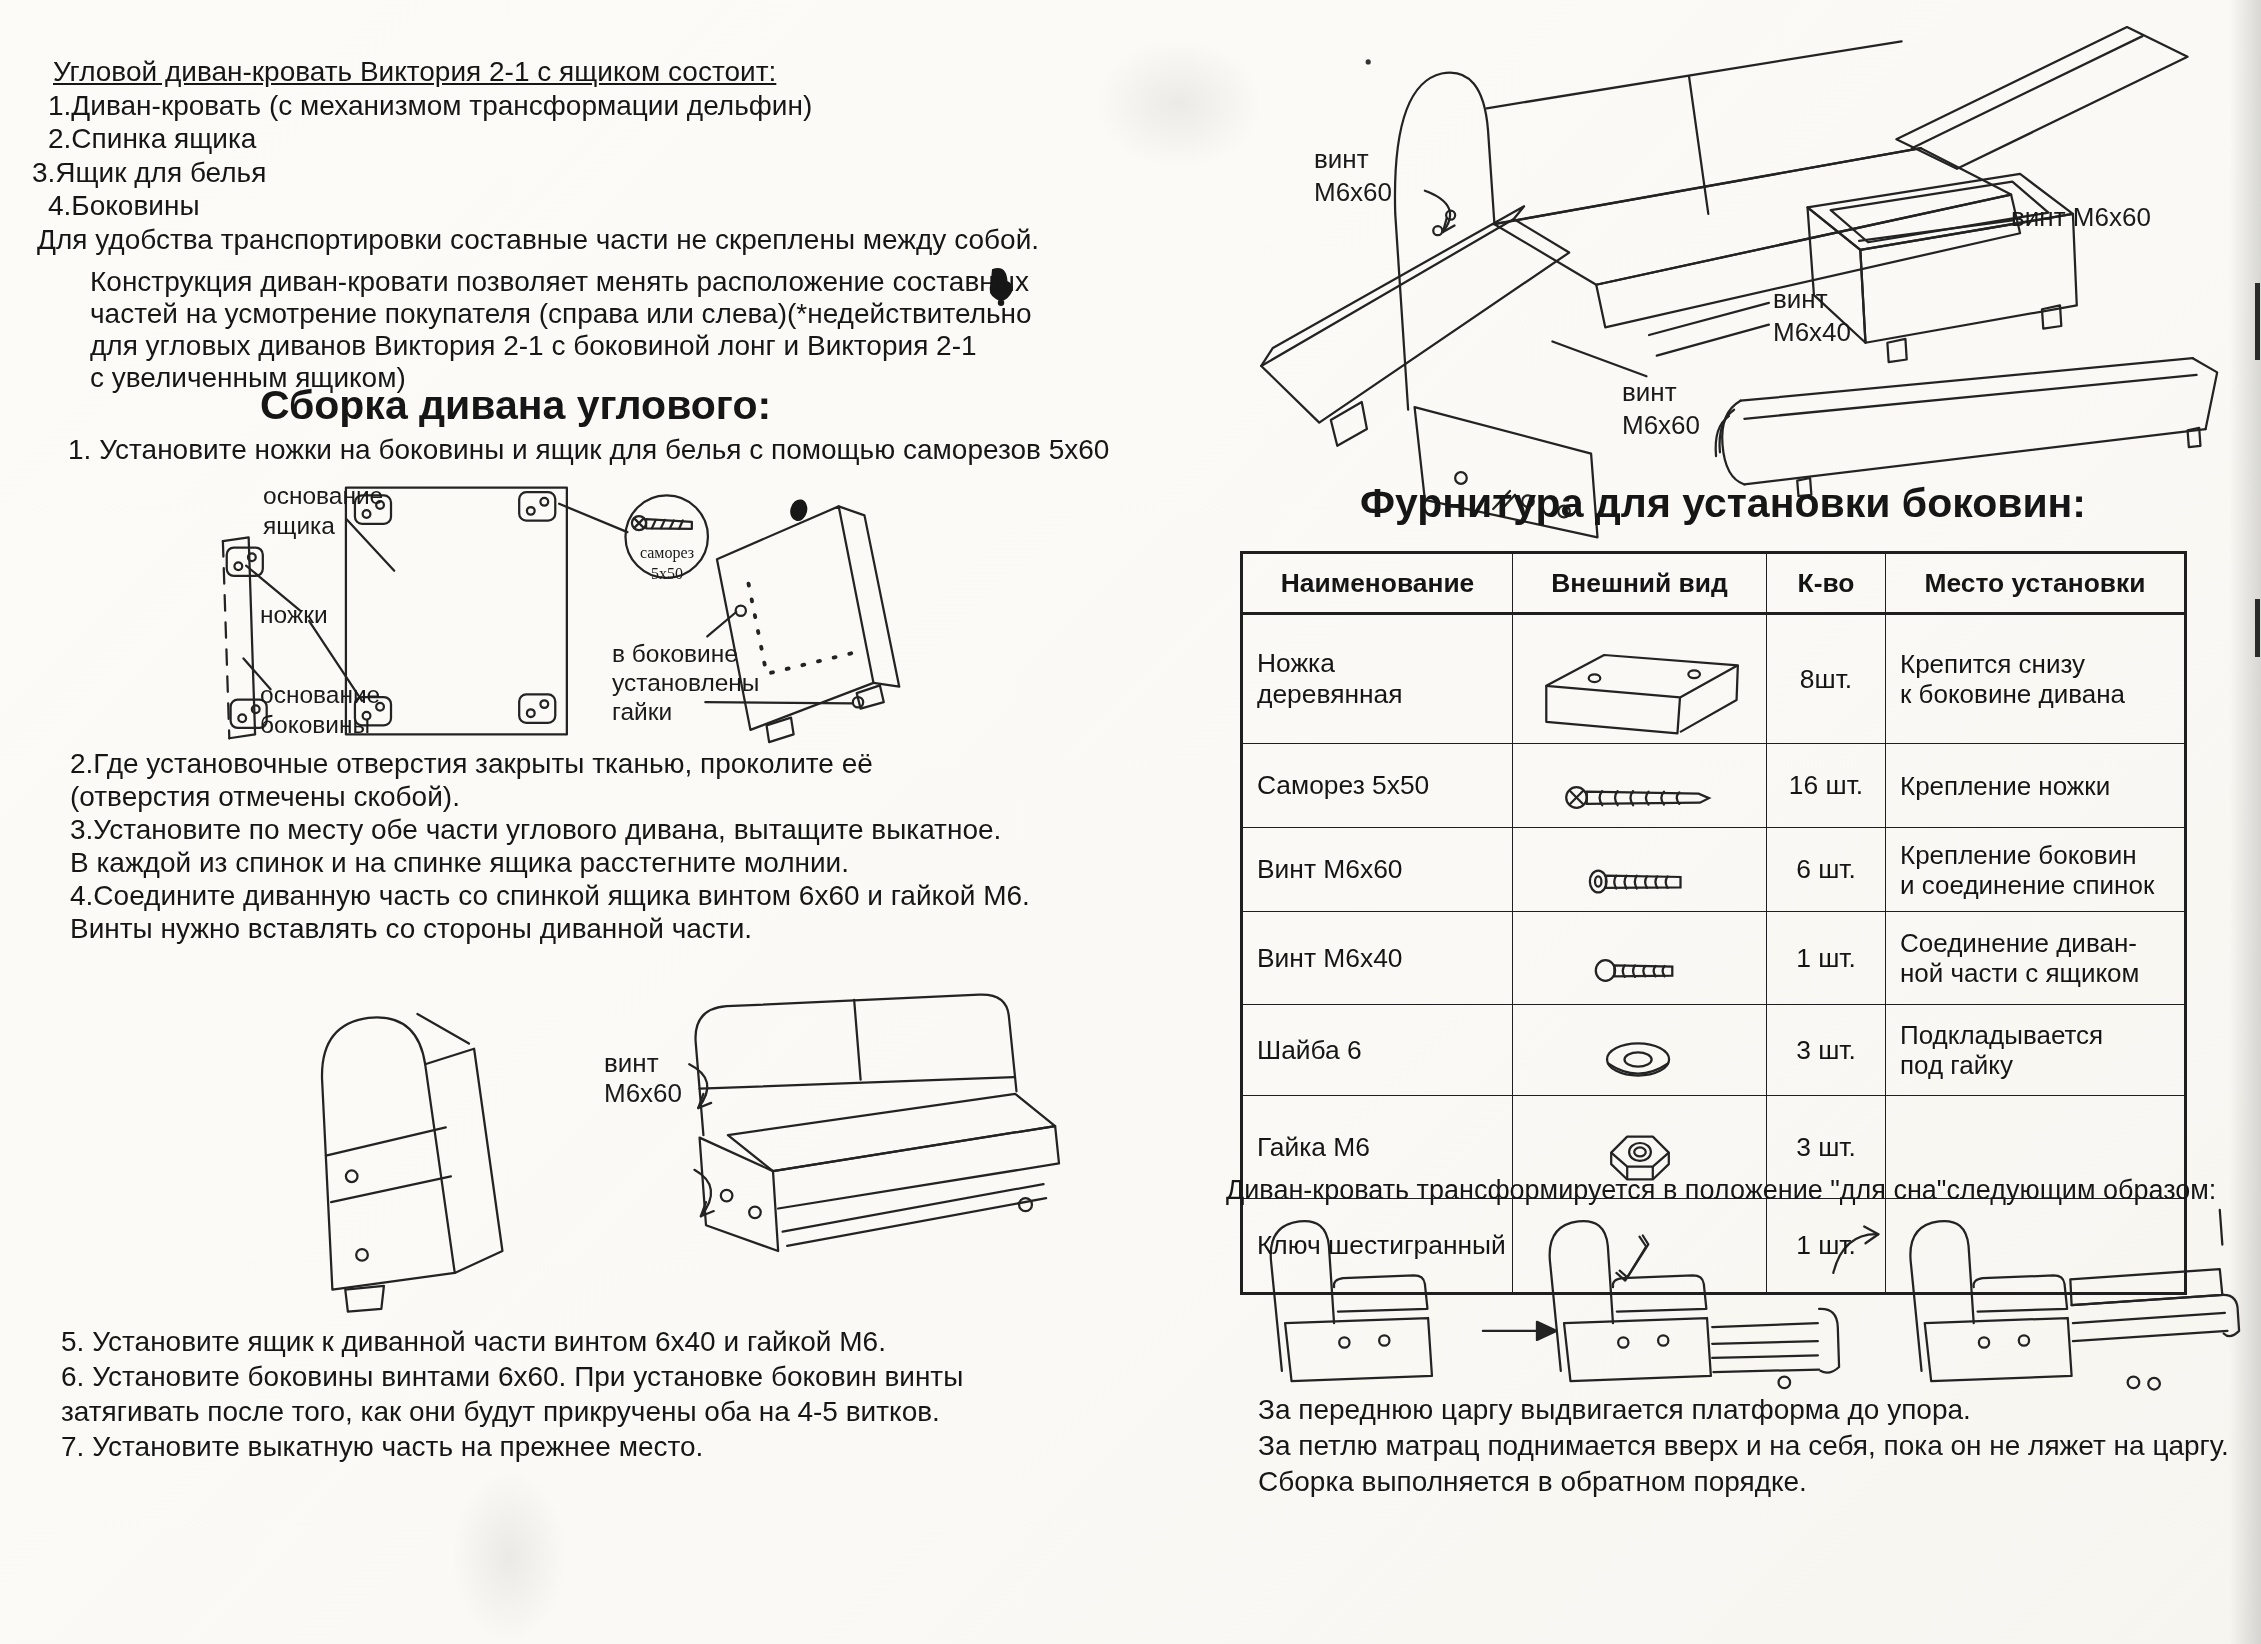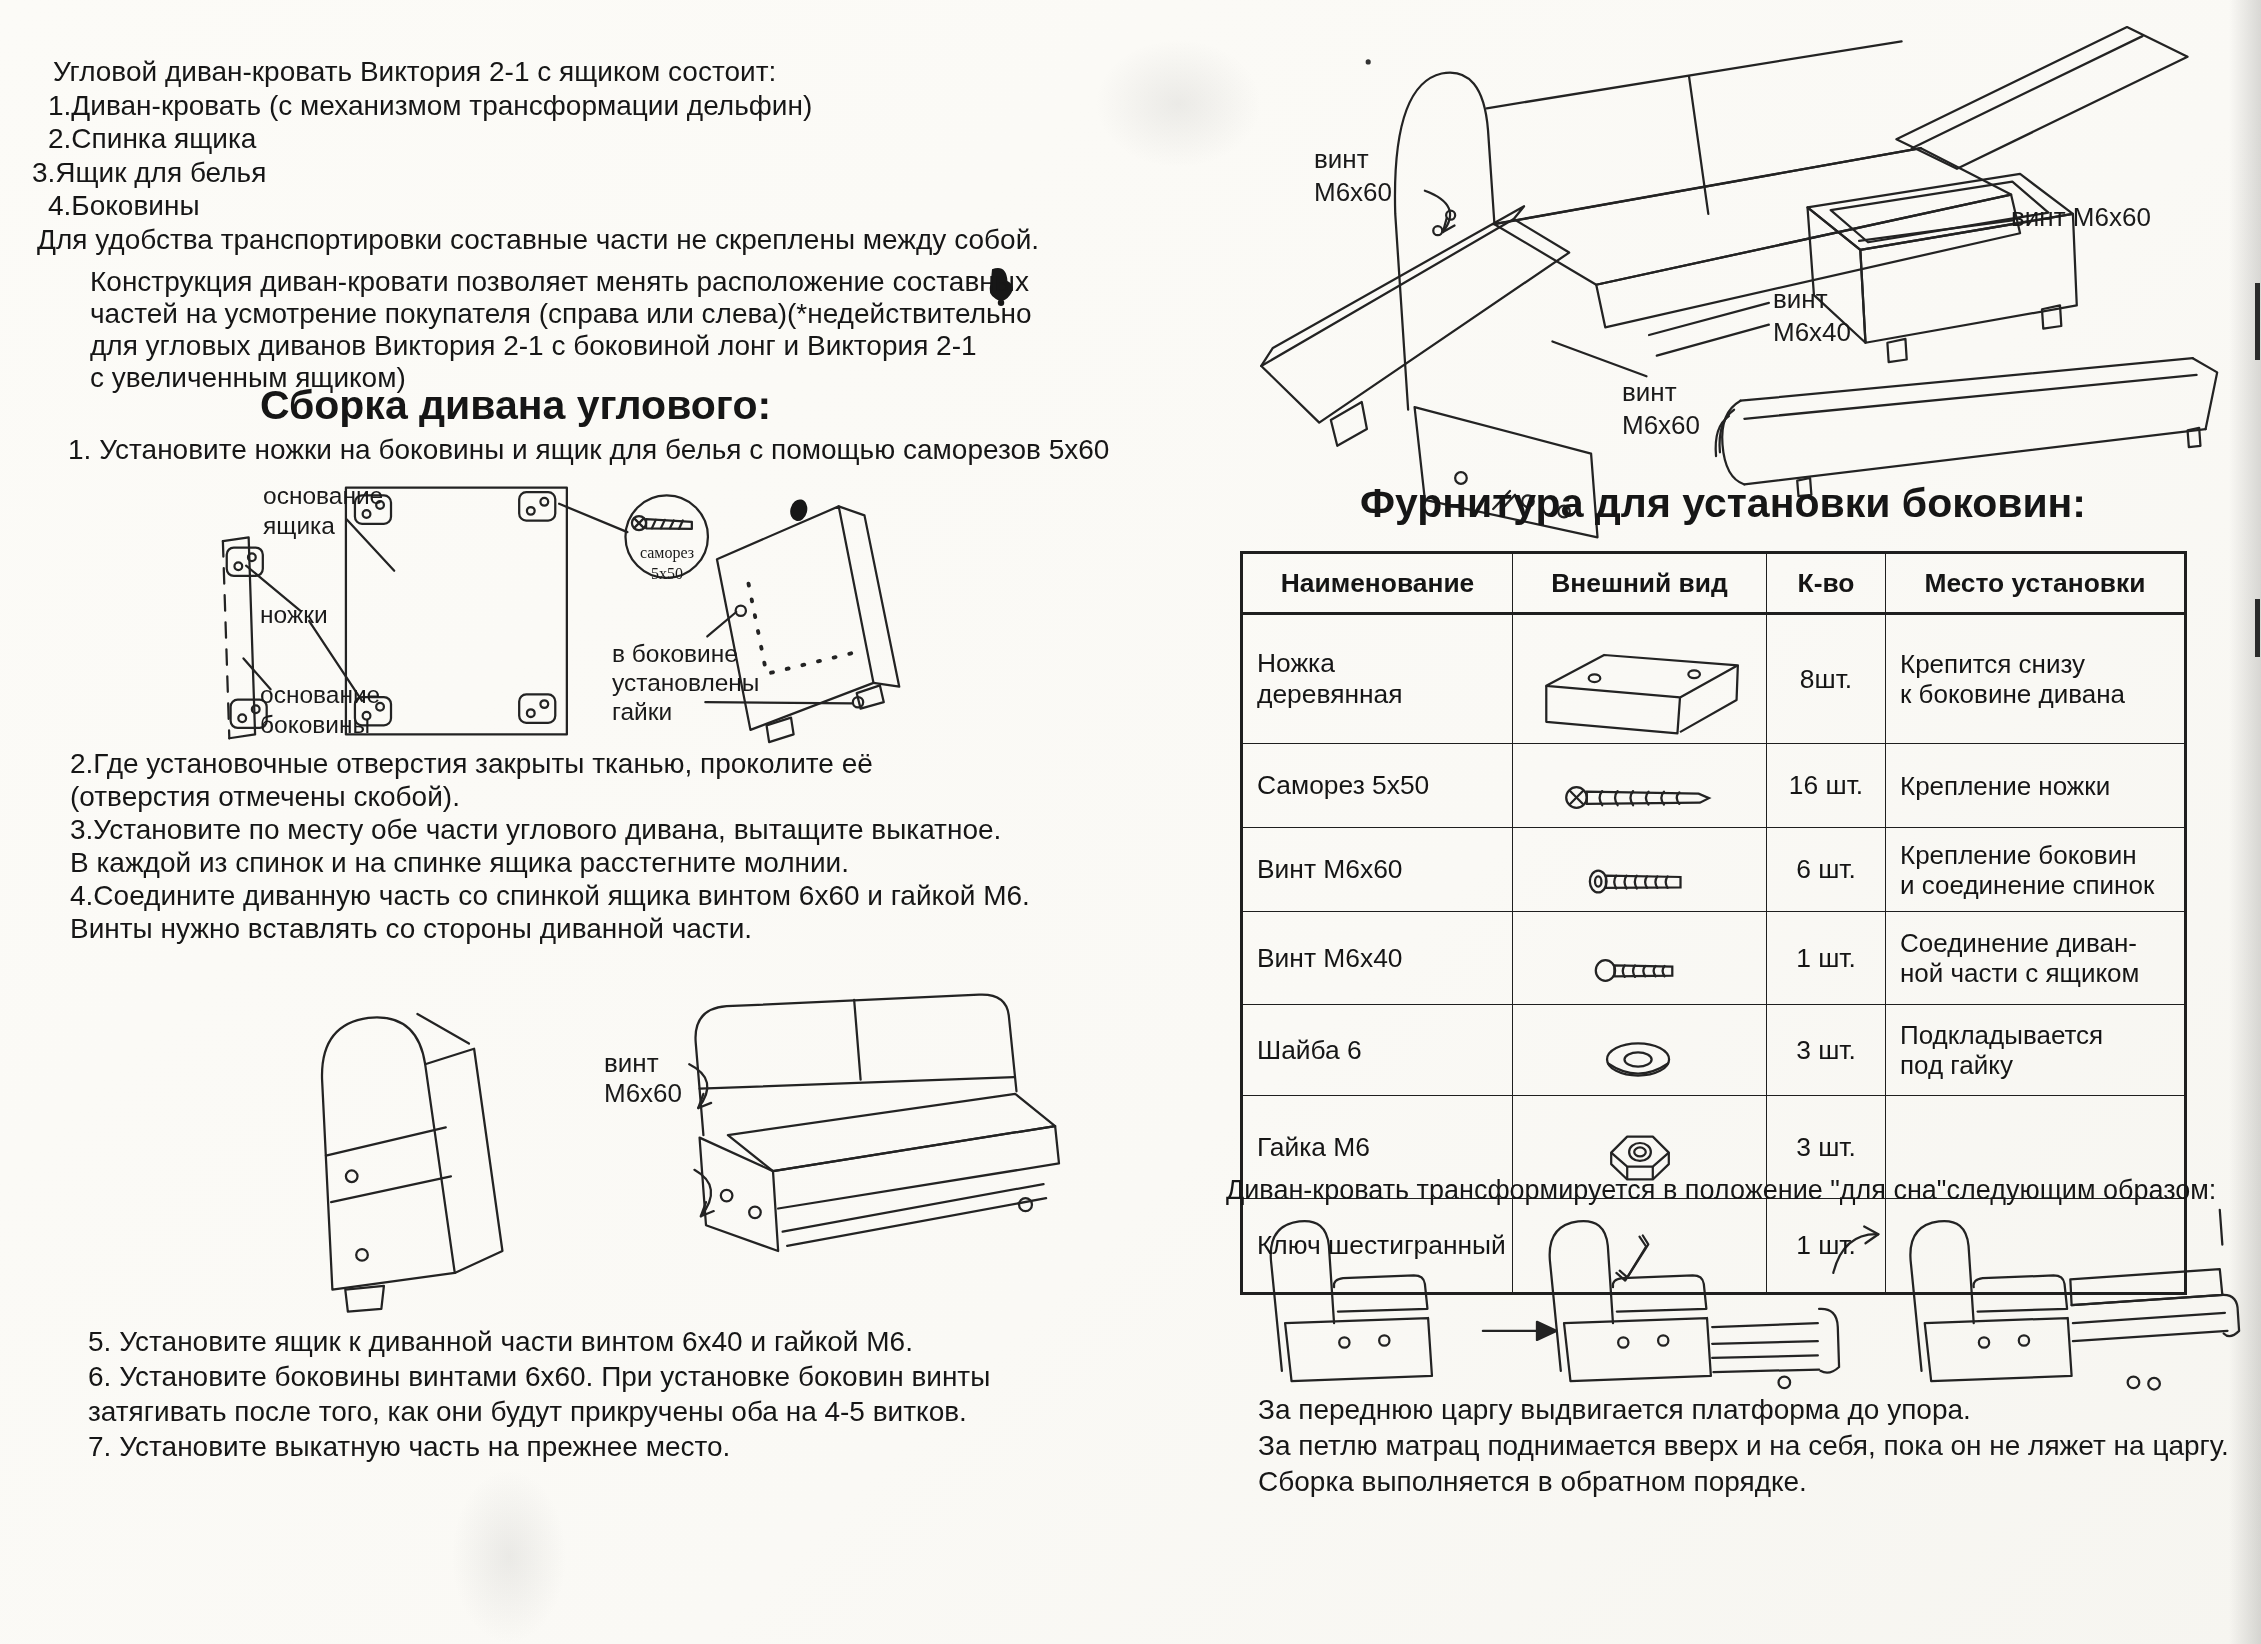--- a/index.html
+++ b/index.html
@@ -202,21 +202,21 @@
 
       <g stroke="none" fill="#171717">
         <ellipse cx="1240" cy="792" rx="13" ry="17" transform="rotate(14 1240 792)"></ellipse>
         <path d="M 1540,418 Q 1562,410 1564,436 Q 1578,444 1568,458 Q 1558,472 1546,464 Q 1532,456 1538,440 Z"></path>
         <circle cx="1554" cy="470" r="5"></circle>
         <circle cx="2124" cy="96" r="4" fill="#333"></circle>
       </g>
     </g>
   </svg>
 
-  <div class="t" style="left:53px;top:55px;">Угловой диван-кровать Виктория 2-1 с ящиком состоит:</div>
+  <div class="t" style="left:53px;top:55px;text-decoration:underline;">Угловой диван-кровать Виктория 2-1 с ящиком состоит:</div>
   <div class="t" style="left:48px;top:89px;">1.Диван-кровать  (с механизмом трансформации дельфин)</div>
   <div class="t" style="left:48px;top:122px;">2.Спинка ящика</div>
   <div class="t" style="left:32px;top:156px;">3.Ящик для белья</div>
   <div class="t" style="left:48px;top:189px;">4.Боковины</div>
   <div class="t" style="left:37px;top:223px;">Для удобства транспортировки составные части не скреплены между собой.</div>
   <div class="t" style="left:90px;top:260px;line-height:32px;margin-top:6px;">Конструкция диван-кровати позволяет менять расположение составных
 частей на усмотрение покупателя (справа или слева)(*недействительно
 для угловых диванов Виктория 2-1 с боковиной лонг и Виктория 2-1
 с увеличенным ящиком)</div>
 
@@ -237,21 +237,21 @@
   <div class="t" style="left:70px;top:747px;">2.Где установочные отверстия закрыты тканью, проколите её
 (отверстия отмечены скобой).
 3.Установите по месту обе части углового дивана, вытащите выкатное.
 В каждой из спинок и на спинке ящика расстегните молнии.
 4.Соедините диванную часть со спинкой ящика винтом 6х60 и гайкой М6.
 Винты нужно вставлять со стороны диванной части.</div>
 
   <div class="lab" style="left:604px;top:1048px;font-size:26px;">винт
 М6х60</div>
 
-  <div class="t" style="left:88px;top:1324px;line-height:35px;">5. Установите ящик к диванной части винтом 6х40 и гайкой М6.
+  <div class="t" style="left:61px;top:1324px;line-height:35px;">5. Установите ящик к диванной части винтом 6х40 и гайкой М6.
 6. Установите боковины  винтами 6х60. При установке боковин винты
 затягивать после того, как они будут прикручены оба на 4-5 витков.
 7.  Установите выкатную часть на прежнее место.</div>
 
   <div class="lab" style="left:1314px;top:143px;font-size:26px;line-height:33px;">винт
 М6х60</div>
   <div class="lab" style="left:2011px;top:202px;font-size:26px;">винт М6х60</div>
   <div class="lab" style="left:1773px;top:283px;font-size:26px;line-height:33px;">винт
 М6х40</div>
   <div class="lab" style="left:1622px;top:376px;font-size:26px;line-height:33px;">винт

